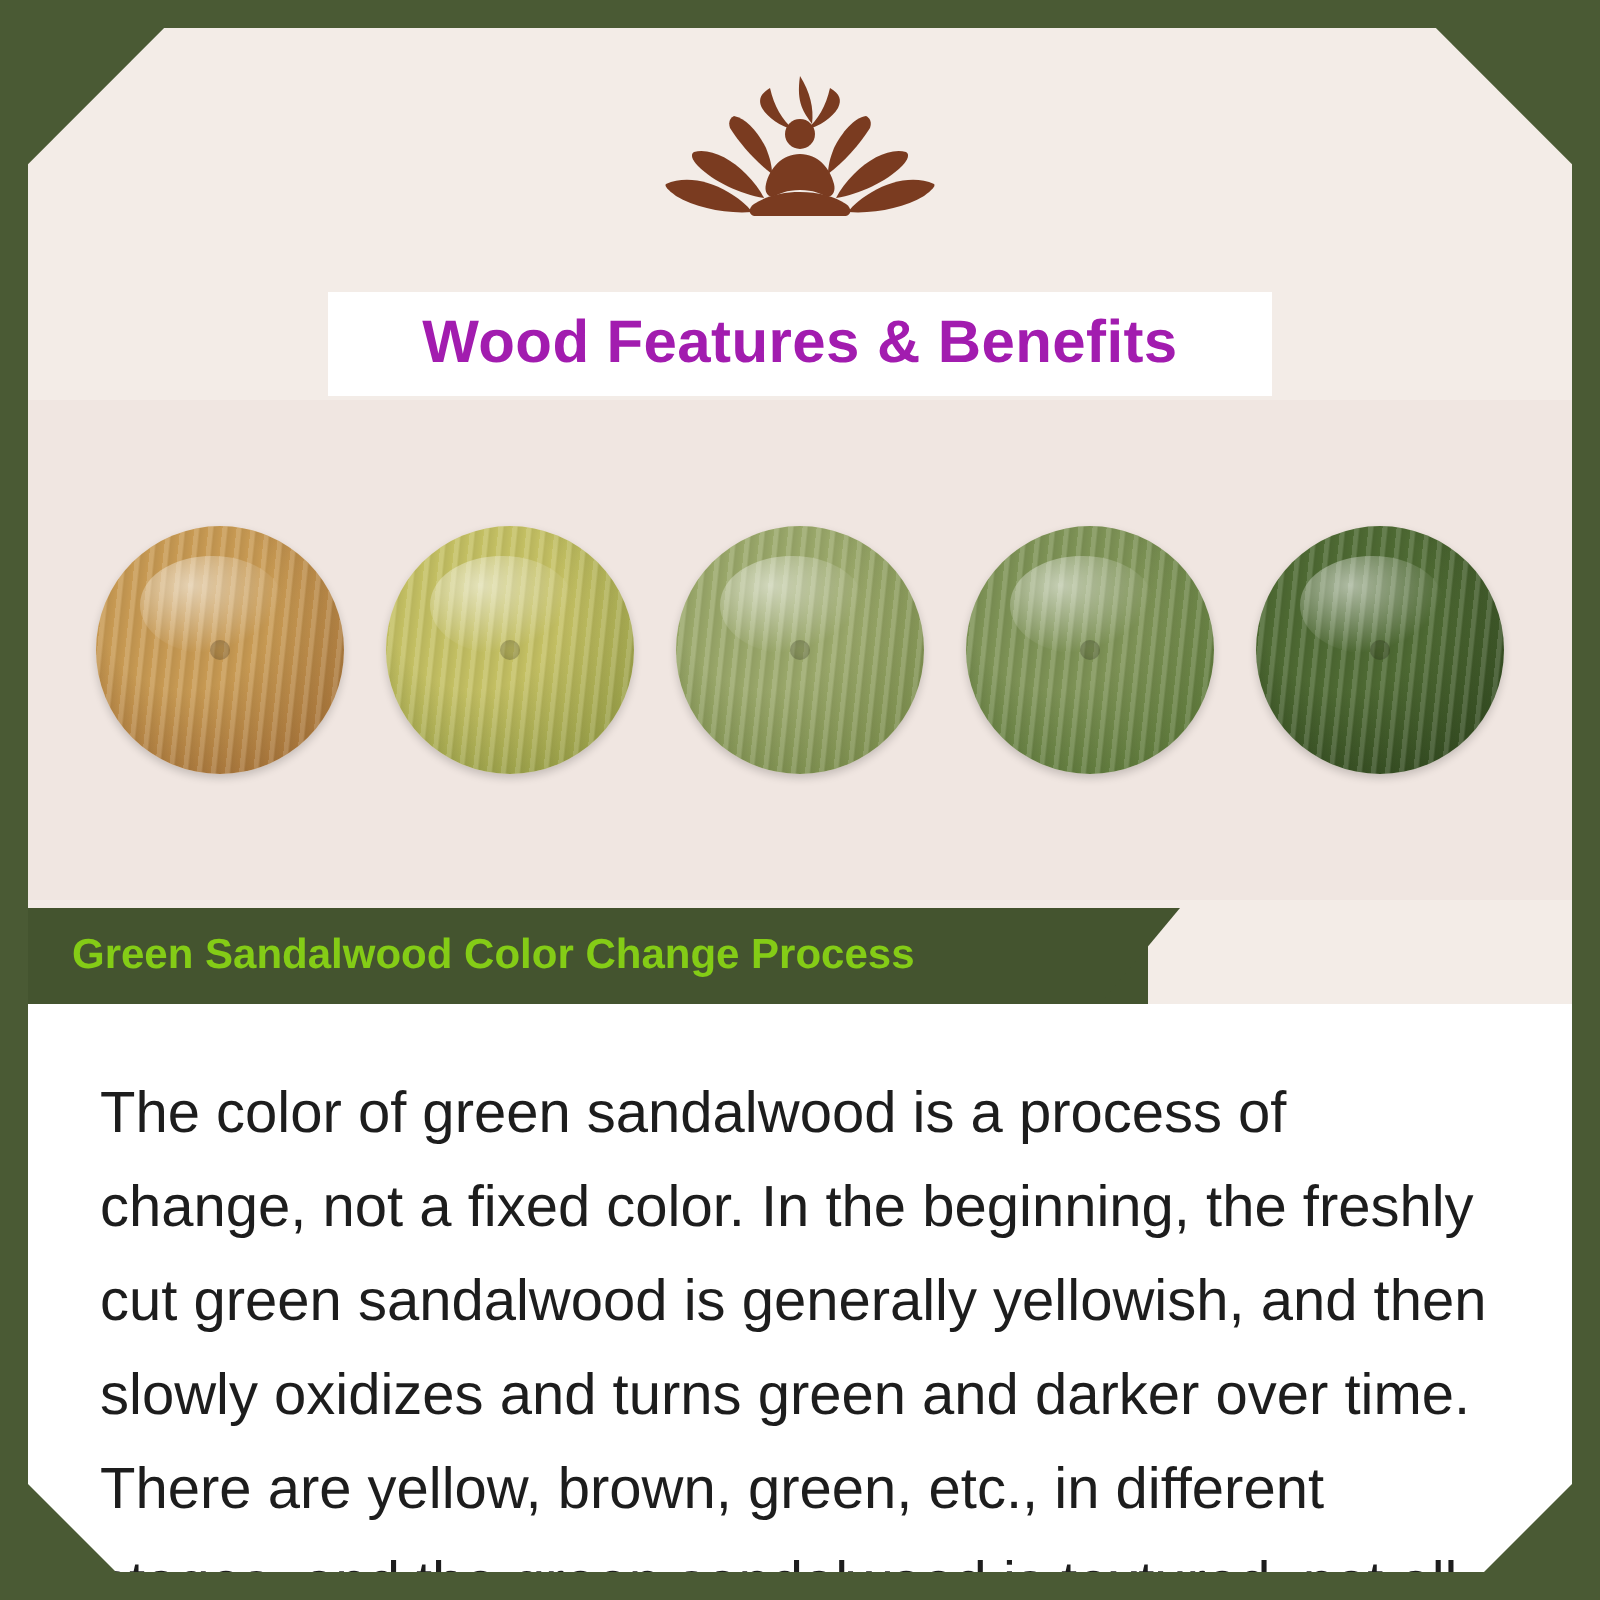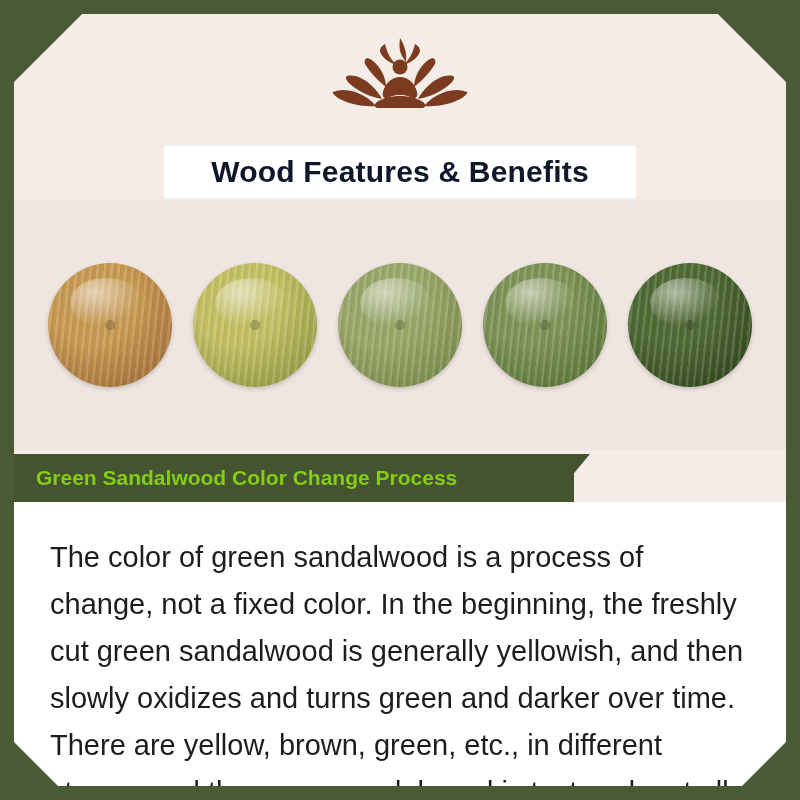--- a/index.html
+++ b/index.html
@@ -87,21 +87,21 @@
     width: 472px;
     height: 52px;
     background: #ffffff;
     display: flex;
     align-items: center;
     justify-content: center;
   }
   .title-band .title {
     font-size: 30px;
     font-weight: bold;
-    color: #0f172a;
+    color: #a21caf;
     letter-spacing: 0.2px;
   }
 
   
   .bead-strip {
     position: absolute;
     top: 186px;
     left: 0;
     width: 772px;
     height: 250px;

